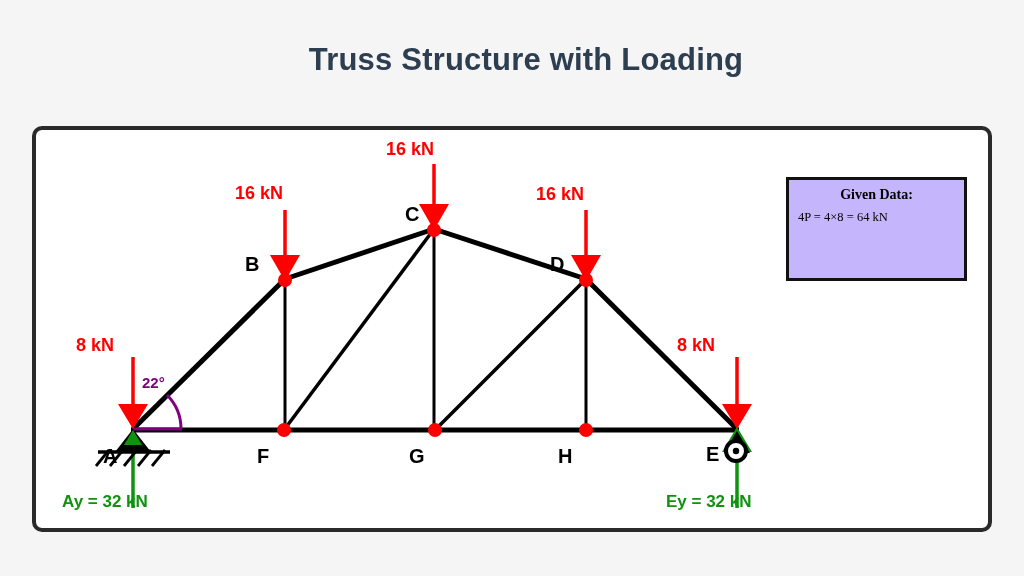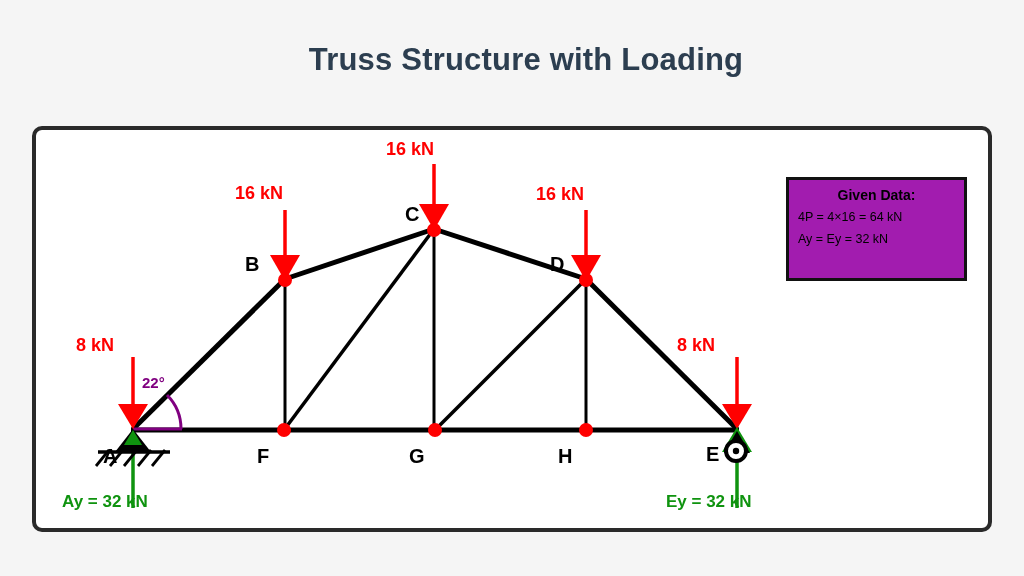--- a/index.html
+++ b/index.html
@@ -20,21 +20,21 @@
     box-sizing:border-box;
   }
   svg.truss{position:absolute;left:0;top:0;width:1024px;height:576px;}
   .member{stroke:#000;fill:none;}
   .node-label{font-size:20px;font-weight:bold;fill:#000;}
   .load-label{font-size:18px;font-weight:bold;fill:#ff0000;text-anchor:middle;}
   .reaction-label{font-size:17px;font-weight:bold;fill:#0f930f;}
   .angle-label{font-size:15px;font-weight:bold;fill:#800080;}
   .given-box{
     position:absolute;left:786px;top:177px;width:181px;height:104px;
-    background:#a21caf;border:3px solid #111;box-sizing:border-box;
+    background:#c4b5fd;border:3px solid #111;box-sizing:border-box;font-family:Liberation Serif, serif;
   }
   .given-title{
     font-size:14px;font-weight:bold;color:#000;
     margin:7px 0 4px 0;text-align:center;
   }
   .given-line{
     font-size:12.5px;color:#000;margin:0 0 0 9px;line-height:21.5px;
   }
 </style>
 </head>
@@ -129,15 +129,14 @@
   </g>
 
   <g>
     <text class="reaction-label" x="62" y="507">Ay = 32 kN</text>
     <text class="reaction-label" x="666" y="507">Ey = 32 kN</text>
   </g>
 </svg>
 
 <div class="given-box">
   <div class="given-title">Given Data:</div>
-  <div class="given-line">4P = 4×16 = 64 kN</div>
-  <div class="given-line">Ay = Ey = 32 kN</div>
+  <div class="given-line">4P = 4×8 = 64 kN</div>
 </div>
 
 </body></html>

